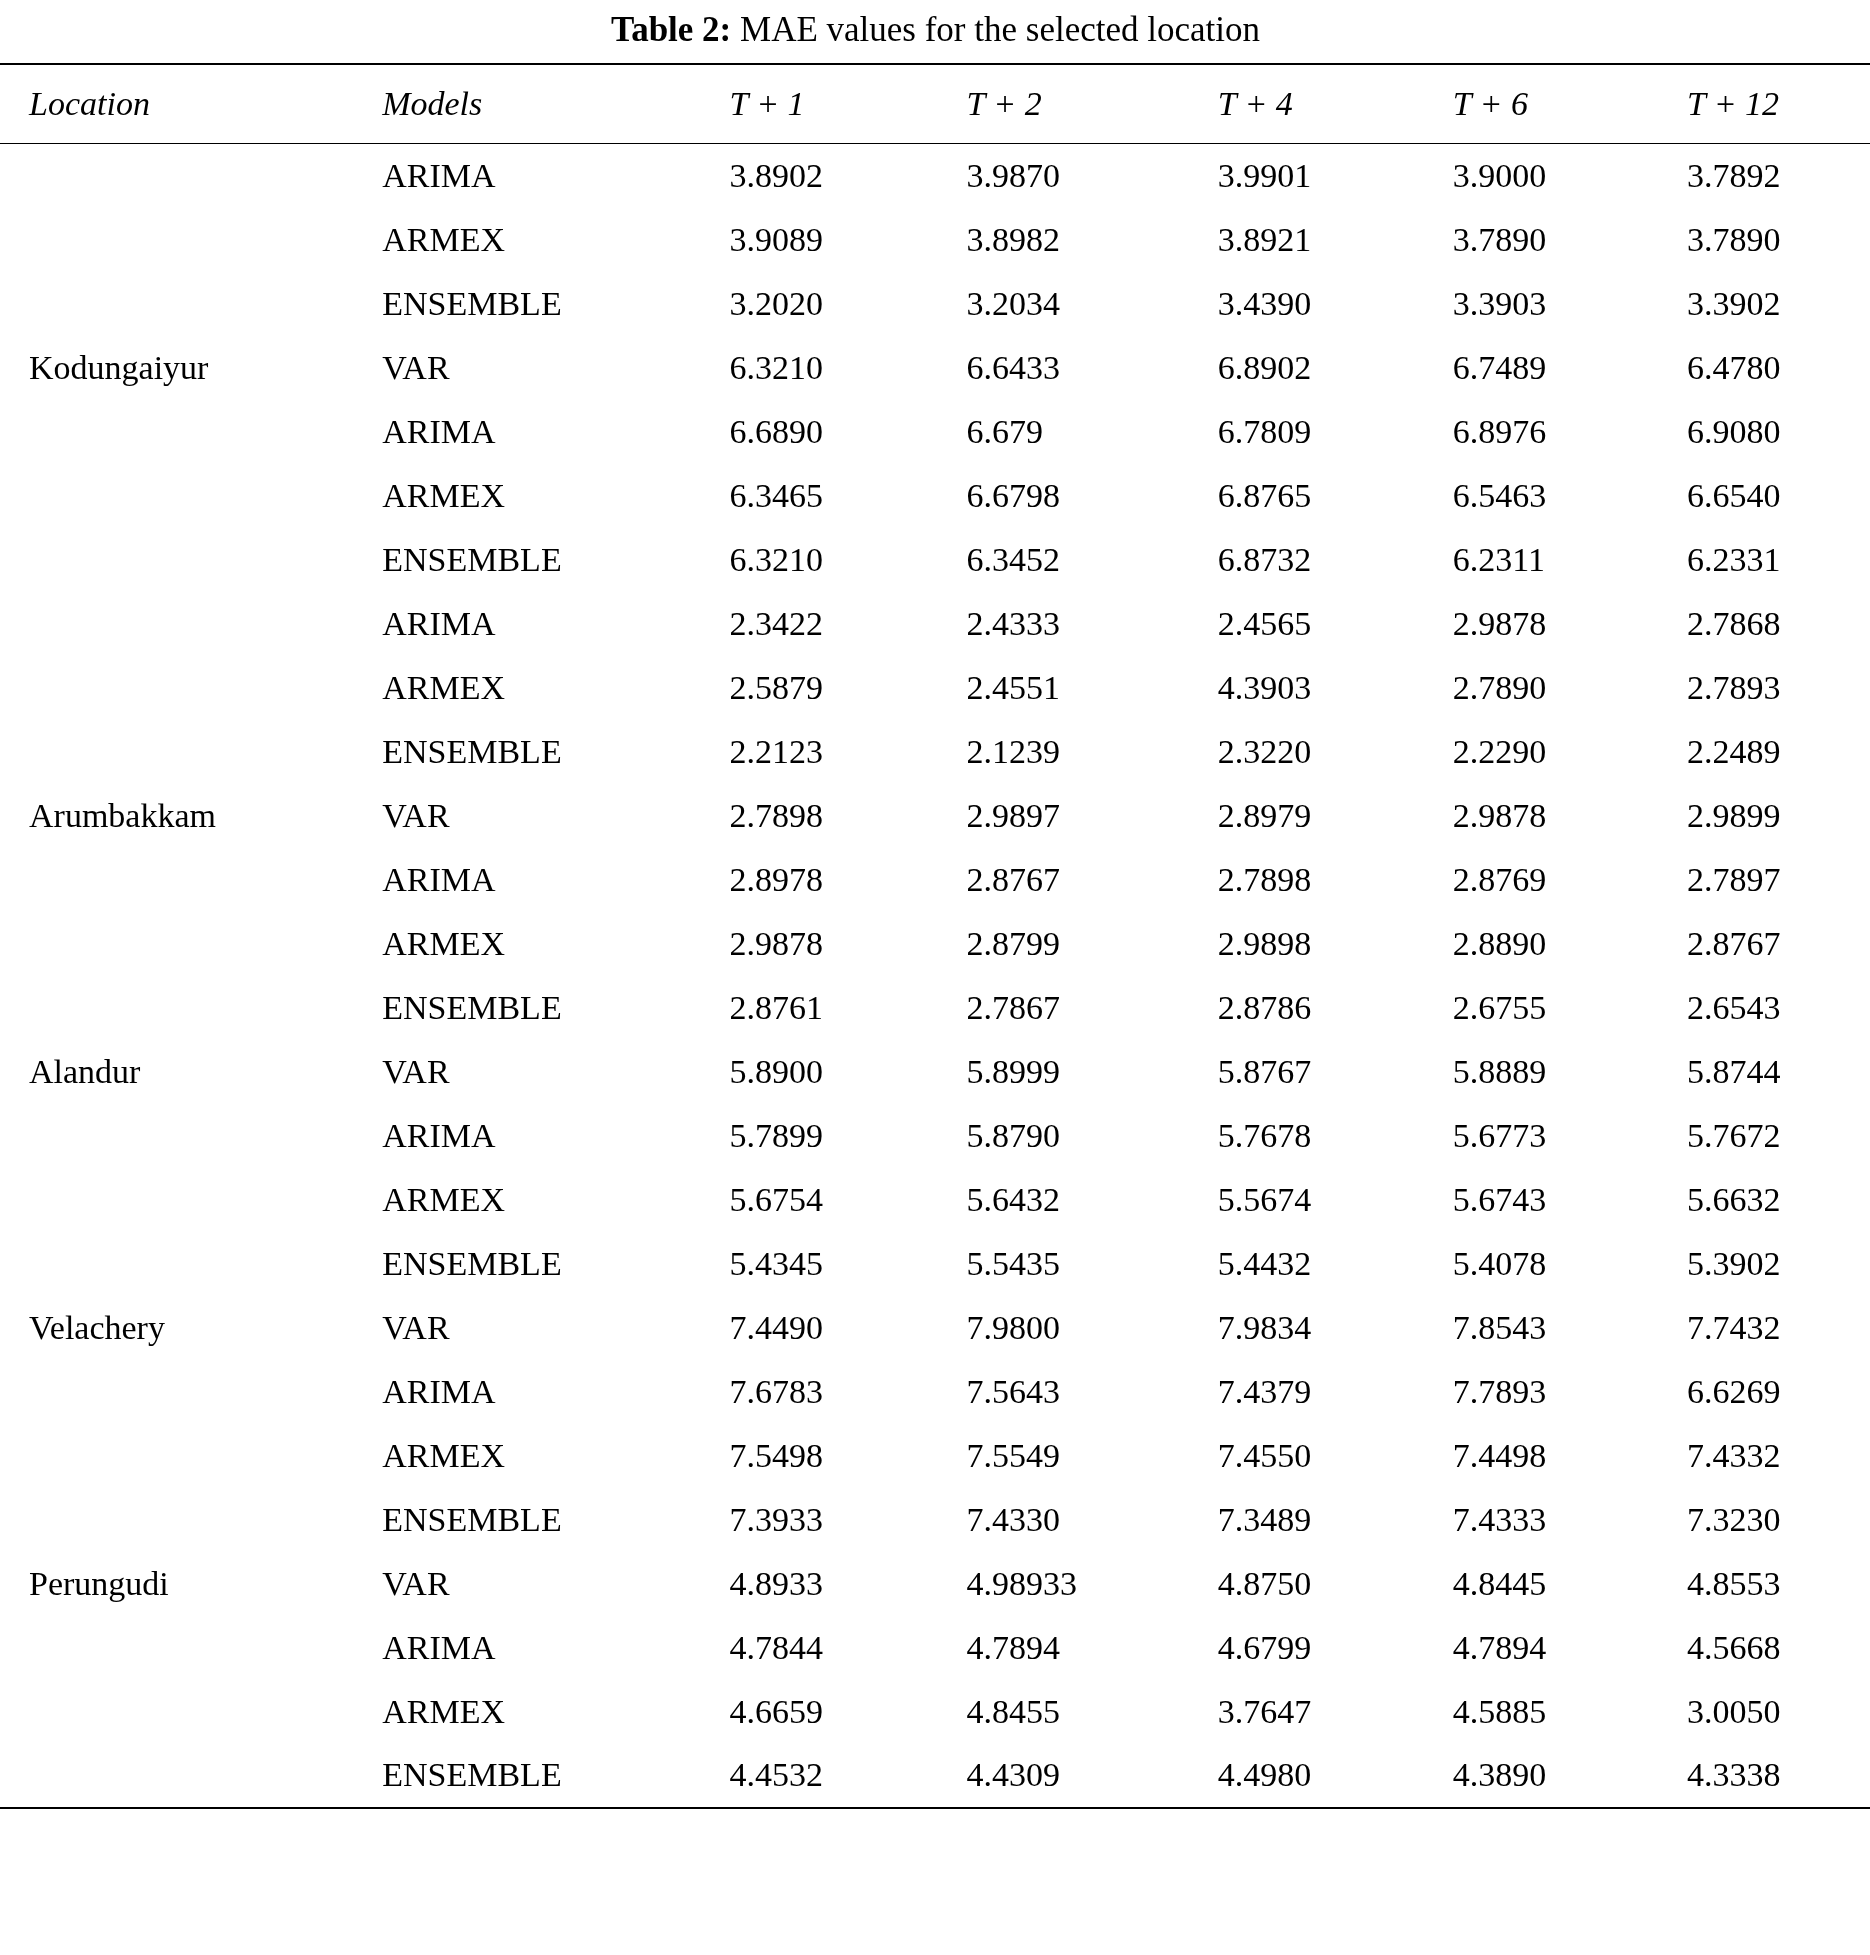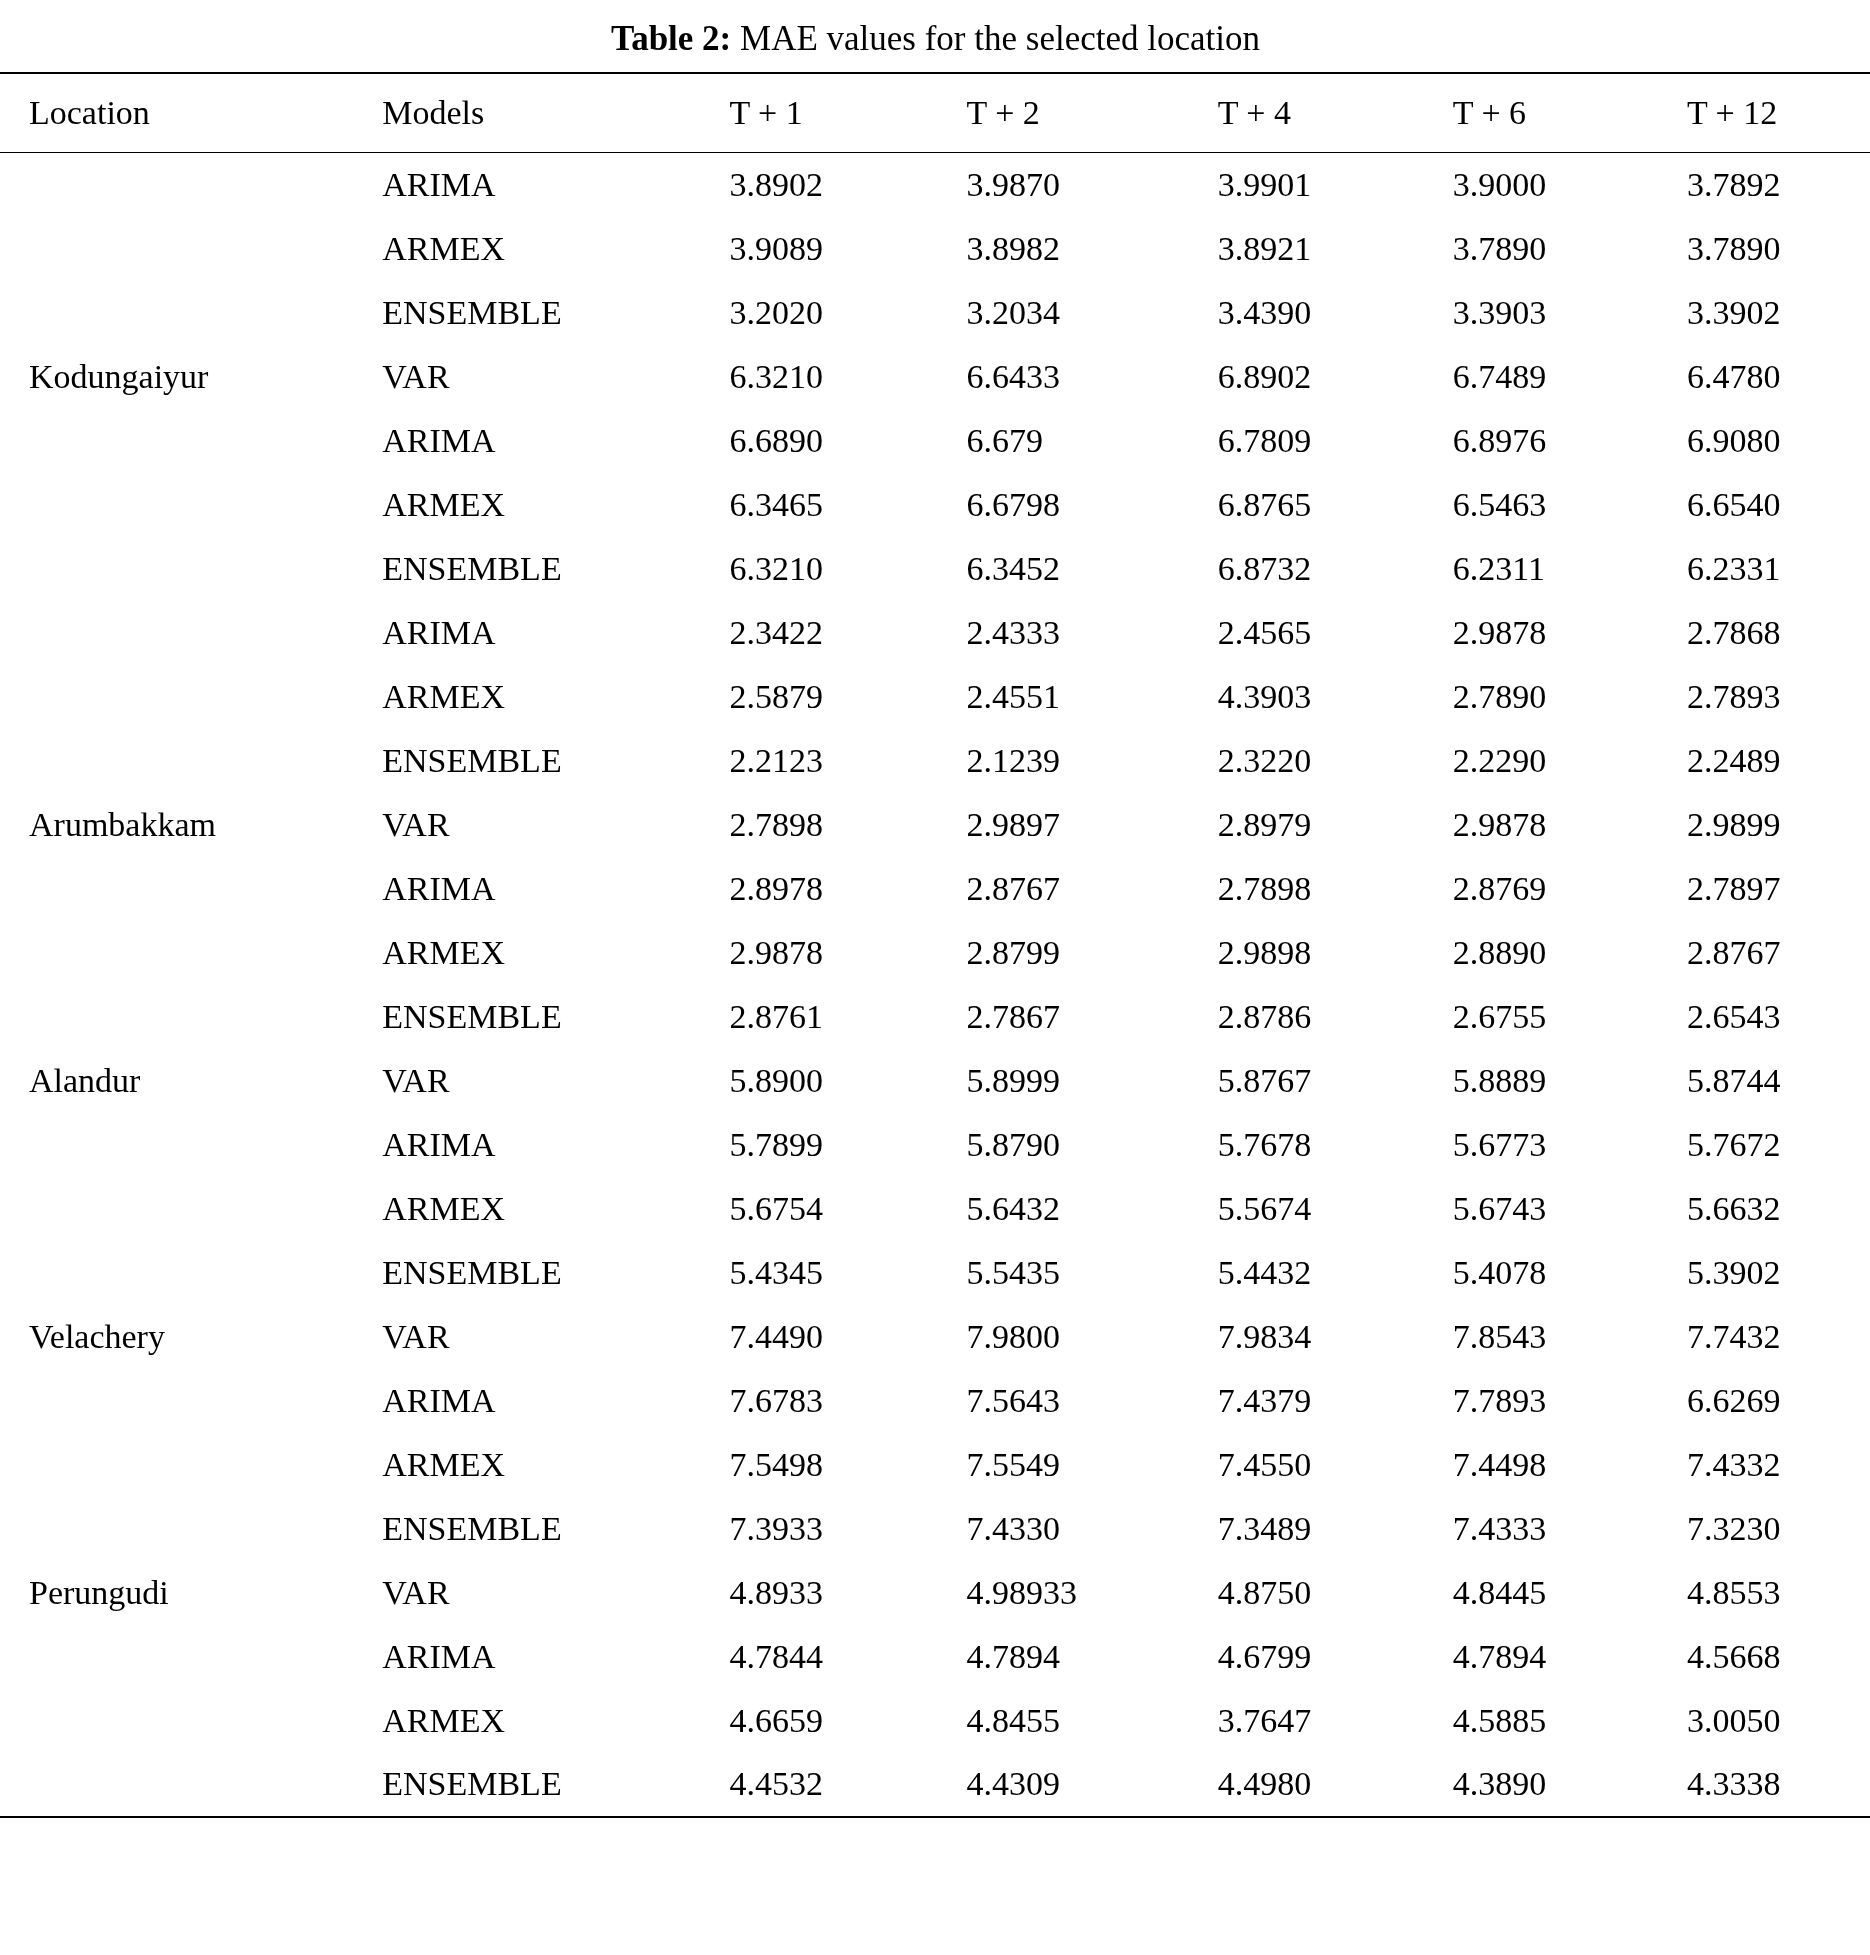--- a/index.html
+++ b/index.html
@@ -7,21 +7,21 @@
   .page {
     width: 1871px;
     height: 1956px;
     background: #ffffff;
     color: #000000;
     font-family: "Liberation Serif", "DejaVu Serif", serif;
     overflow: hidden;
   }
   .caption {
     text-align: center;
-    padding-top: 18px;
+    padding-top: 9px;
     font-size: 35px;
     line-height: 42px;
     margin-bottom: 11.5px;
   }
   .caption .caption-label { font-weight: bold; }
   .caption .caption-text { font-weight: normal; }
   table.mae-table {
     width: 100%;
     border-collapse: collapse;
     table-layout: fixed;
@@ -35,20 +35,21 @@
   col.c-t2       { width: 251px; }
   col.c-t4       { width: 235px; }
   col.c-t6       { width: 234px; }
   col.c-t12      { width: 184px; }
   thead th {
     font-weight: normal;
     text-align: left;
     height: 80px;
     vertical-align: middle;
     border-bottom: 1.9px solid #000;
+    font-style: italic;
   }
   tbody td {
     text-align: left;
     height: 64px;
     vertical-align: middle;
     white-space: nowrap;
   }
   th:first-child, td:first-child { padding-left: 29px; }
 </style>
 </head>

